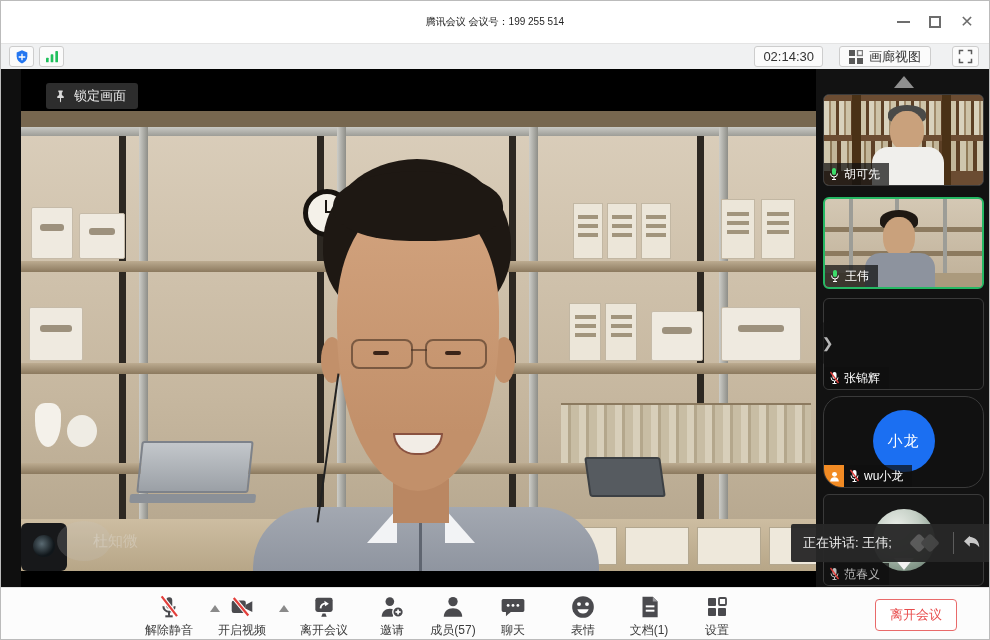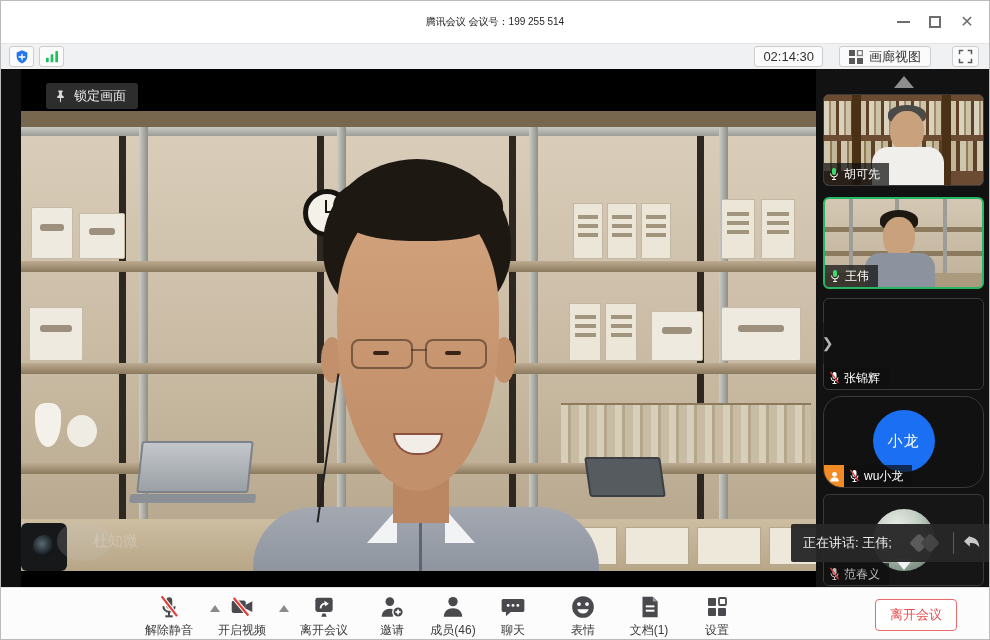--- a/index.html
+++ b/index.html
@@ -434,21 +434,21 @@
       <div class="bb-label">邀请</div>
     </div>
 
     <div class="bb-item" style="left:417px">
       <div class="bb-icon">
         <svg width="26" height="26" viewBox="0 0 24 24">
             <circle cx="12" cy="7" r="4.3" fill="#4a4a4e"></circle>
             <path d="M3.5 21c0-4.8 3.6-7.8 8.5-7.8s8.5 3 8.5 7.8z" fill="#4a4a4e"></path>
           </svg>
       </div>
-      <div class="bb-label">成员(46)</div>
+      <div class="bb-label">成员(57)</div>
     </div>
 
     <div class="bb-item" style="left:477px">
       <div class="bb-icon">
         <svg width="26" height="26" viewBox="0 0 24 24">
             <path d="M3 4.5h18a1.5 1.5 0 0 1 1.5 1.5v9a1.5 1.5 0 0 1-1.5 1.5H10l-4.5 4v-4H3A1.5 1.5 0 0 1 1.5 15V6A1.5 1.5 0 0 1 3 4.5z" fill="#4a4a4e"></path>
             <circle cx="7.5" cy="10.5" r="1.3" fill="#fff"></circle>
             <circle cx="12" cy="10.5" r="1.3" fill="#fff"></circle>
             <circle cx="16.5" cy="10.5" r="1.3" fill="#fff"></circle>
           </svg>

